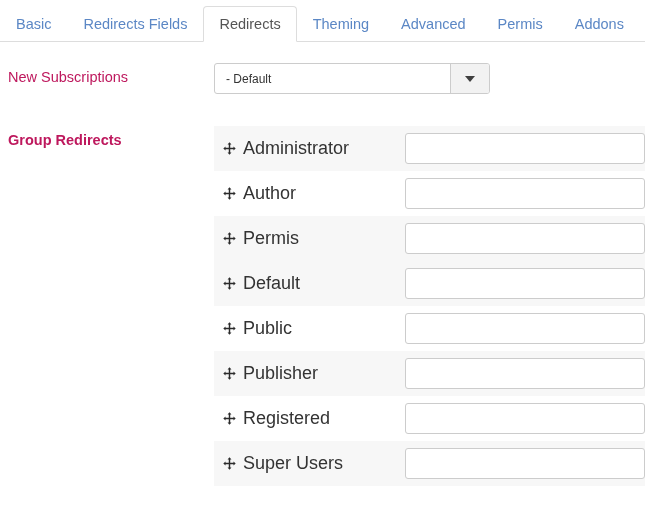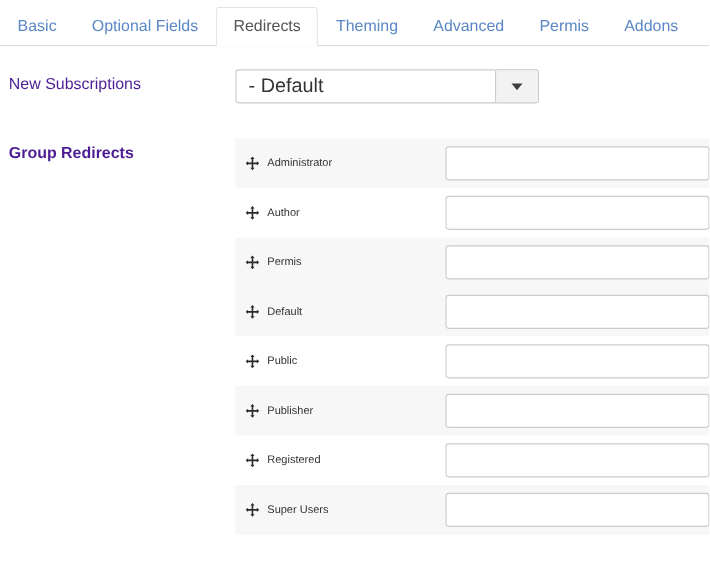--- a/index.html
+++ b/index.html
@@ -73,21 +73,21 @@
   .form-row {
     display: flex;
     align-items: flex-start;
   }
   .form-label {
     width: 214px;
     box-sizing: border-box;
     padding-left: 8px;
     padding-top: 6px;
     font-size: 14.5px;
-    color: #4c1d95;
+    color: #be185d;
   }
   .form-label.strong {
     font-weight: bold;
   }
   .form-control {
     flex: 1;
     min-width: 0;
   }
 
   
@@ -99,21 +99,21 @@
     border: 1px solid #cccccc;
     border-radius: 3px;
     background: #ffffff;
     overflow: hidden;
   }
   .select-value {
     flex: 1;
     display: flex;
     align-items: center;
     padding-left: 11px;
-    font-size: 18px;
+    font-size: 12px;
     color: #333333;
     cursor: pointer;
     overflow: hidden;
     white-space: nowrap;
   }
   .select-caret {
     width: 38px;
     border-left: 1px solid #cccccc;
     background: #f2f2f2;
     display: flex;
@@ -145,21 +145,21 @@
   }
   .redirect-row.striped {
     background: #f7f7f7;
   }
   .row-name {
     width: 265px;
     box-sizing: border-box;
     padding-left: 9px;
     display: flex;
     align-items: center;
-    font-size: 10px;
+    font-size: 18px;
     color: #333333;
     white-space: nowrap;
   }
   .move-icon {
     display: inline-block;
     width: 13px;
     height: 13px;
     margin-right: 7px;
     flex: none;
     position: relative;
@@ -183,21 +183,21 @@
     outline: none;
   }
 </style>
 </head>
 <body>
 
 <div class="tabs-wrap">
   <div class="tabs-baseline"></div>
   <div class="tabs" id="tabs-container">
       <div class="tab">Basic</div>
-      <div class="tab">Optional Fields</div>
+      <div class="tab">Redirects Fields</div>
       <div class="tab active">Redirects</div>
       <div class="tab">Theming</div>
       <div class="tab">Advanced</div>
       <div class="tab">Permis</div>
       <div class="tab">Addons</div>
     </div>
 </div>
 
 <div class="form-area">
 

